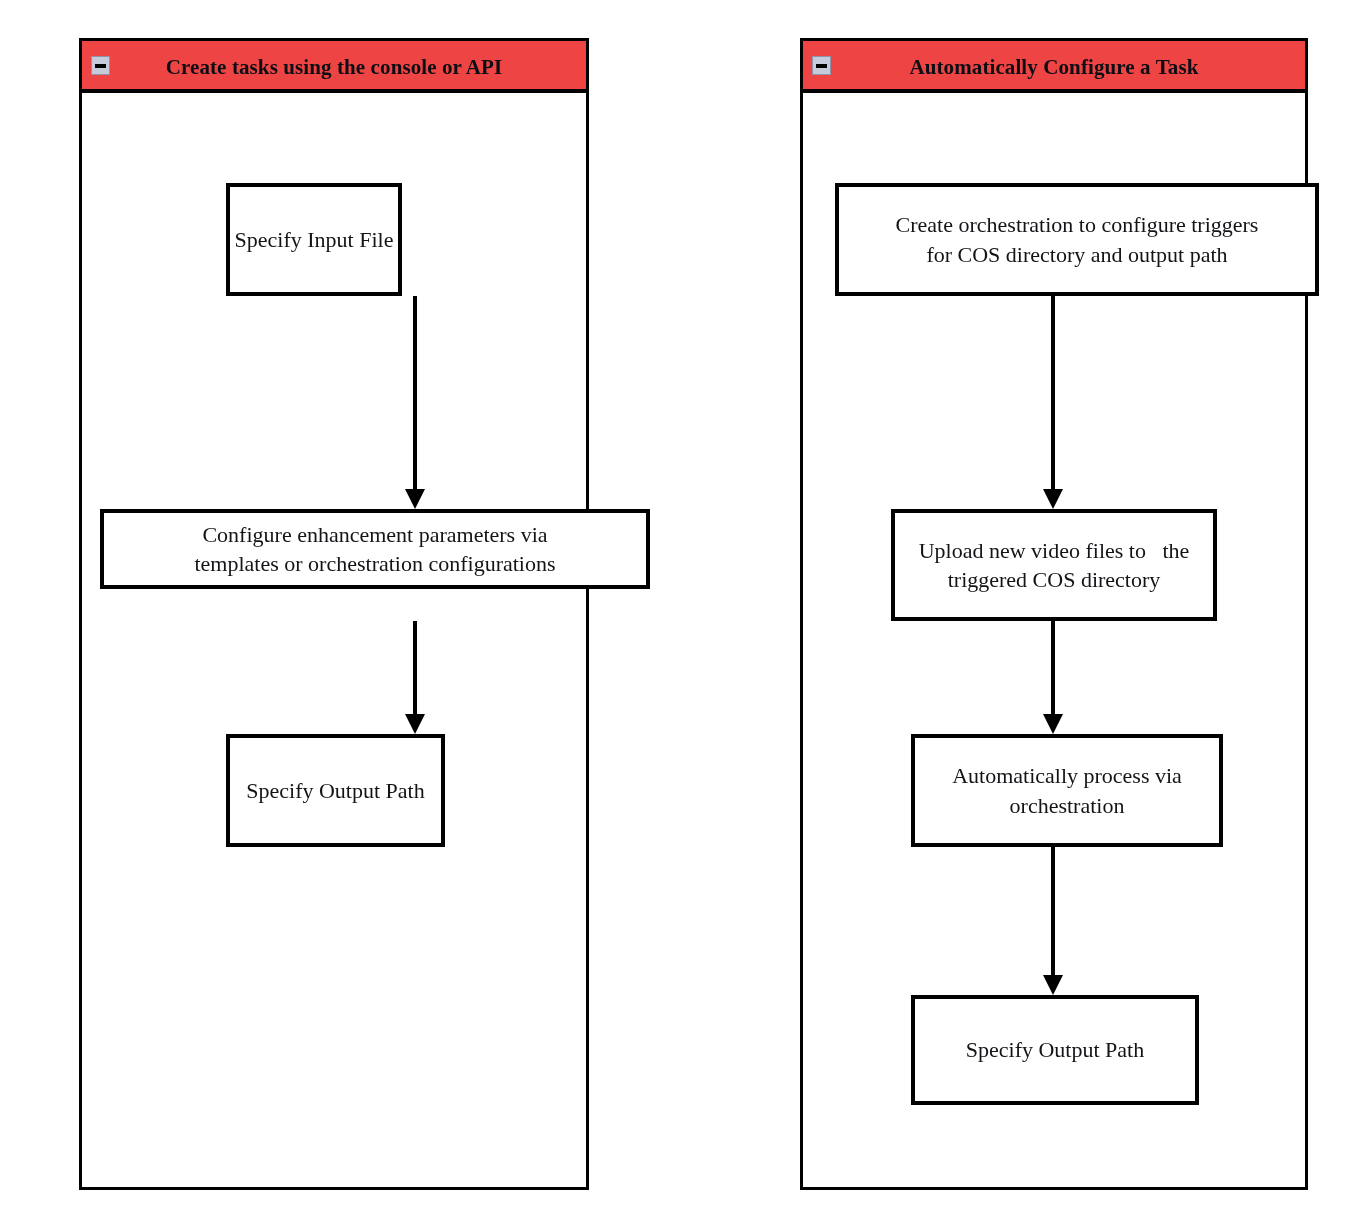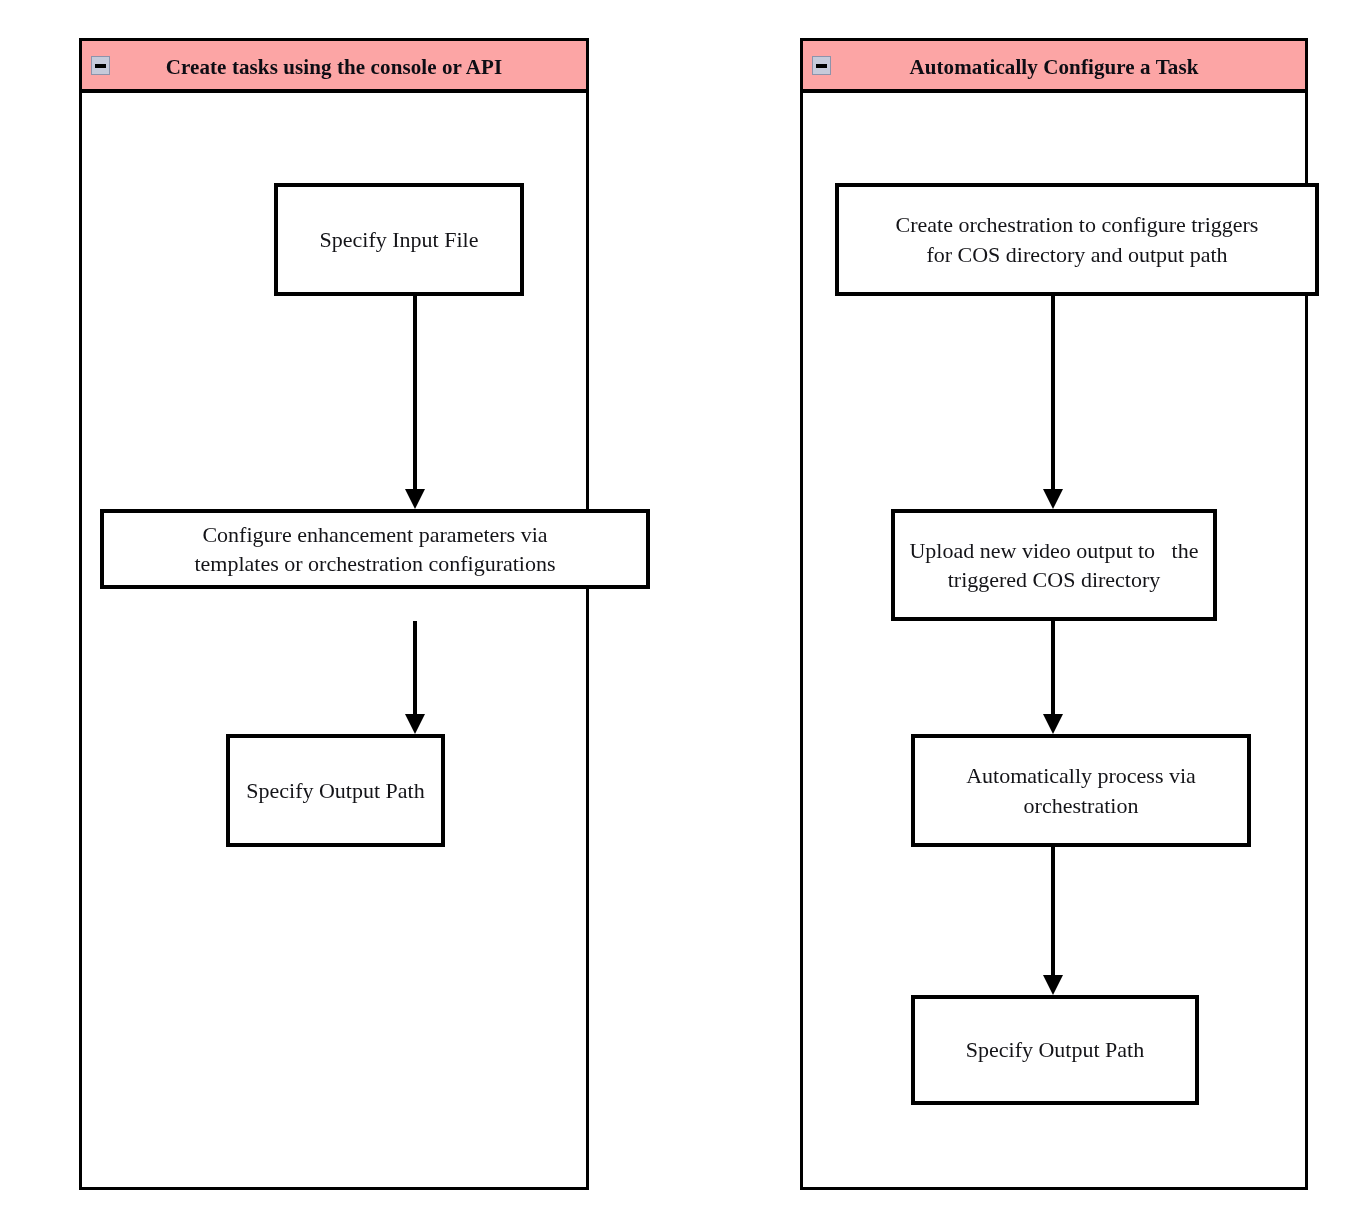--- a/index.html
+++ b/index.html
@@ -31,21 +31,21 @@
     border: 3px solid #000000;
   }
   .panel-header {
     position: absolute;
     left: 0;
     top: 0;
     right: 0;
     height: 52px;
     box-sizing: border-box;
     border-bottom: 4px solid #000000;
-    background: #fca5a5;
+    background: #ef4444;
     padding-left: 16px;
   }
   .panel-title {
     position: absolute;
     left: 0;
     right: 0;
     top: 0;
     height: 52px;
     line-height: 52px;
     text-align: center;
@@ -129,21 +129,21 @@
 
   <div class="panel" style="left:79px; top:38px; width:510px; height:1152px;">
 
     <div class="panel-header">
       <span class="collapse-icon"></span>
       <div class="panel-title">Create tasks using the console or API</div>
     </div>
 
     <div class="panel-body">
 
-      <div class="node" style="left:144px; top:90px; width:250px; height:113px;margin-left:48px;">Specify Input File</div>
+      <div class="node" style="left:144px; top:90px; width:176px; height:113px;">Specify Input File</div>
 
       <div class="edge" style="left:331px; top:203px; width:4px; height:213px;">
         <div class="edge-line" style="height:193px;"></div>
         <div class="edge-head" style="top:193px;"></div>
       </div>
 
       <div class="node" style="left:18px; top:416px; width:550px; height:80px;">Configure enhancement parameters via
 templates or orchestration configurations</div>
 
       <div class="edge" style="left:331px; top:528px; width:4px; height:113px;">
@@ -166,29 +166,29 @@
     <div class="panel-body">
 
       <div class="node" style="left:32px; top:90px; width:484px; height:113px;">Create orchestration to configure triggers
 for COS directory and output path</div>
 
       <div class="edge" style="left:248px; top:203px; width:4px; height:213px;">
         <div class="edge-line" style="height:193px;"></div>
         <div class="edge-head" style="top:193px;"></div>
       </div>
 
-      <div class="node" style="left:88px; top:416px; width:326px; height:112px;">Upload new video output to   the
+      <div class="node" style="left:88px; top:416px; width:326px; height:112px;">Upload new video files to   the
 triggered COS directory</div>
 
       <div class="edge" style="left:248px; top:528px; width:4px; height:113px;">
         <div class="edge-line" style="height:93px;"></div>
         <div class="edge-head" style="top:93px;"></div>
       </div>
 
-      <div class="node" style="left:108px; top:641px; width:340px; height:113px;">Automatically process via
+      <div class="node" style="left:108px; top:641px; width:312px; height:113px;">Automatically process via
 orchestration</div>
 
       <div class="edge" style="left:248px; top:754px; width:4px; height:148px;">
         <div class="edge-line" style="height:128px;"></div>
         <div class="edge-head" style="top:128px;"></div>
       </div>
 
       <div class="node" style="left:108px; top:902px; width:288px; height:110px;">Specify Output Path</div>
 
     </div>

